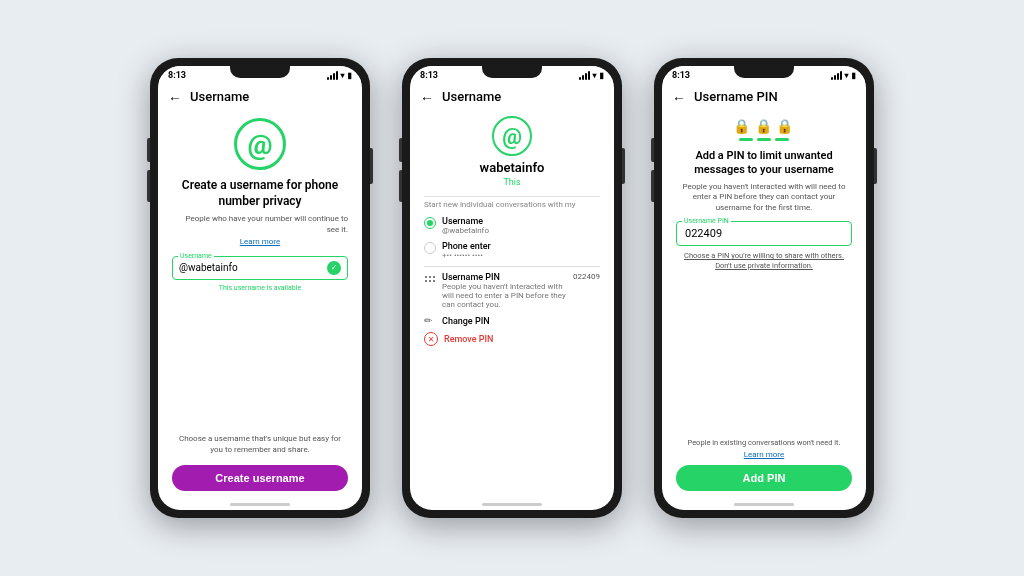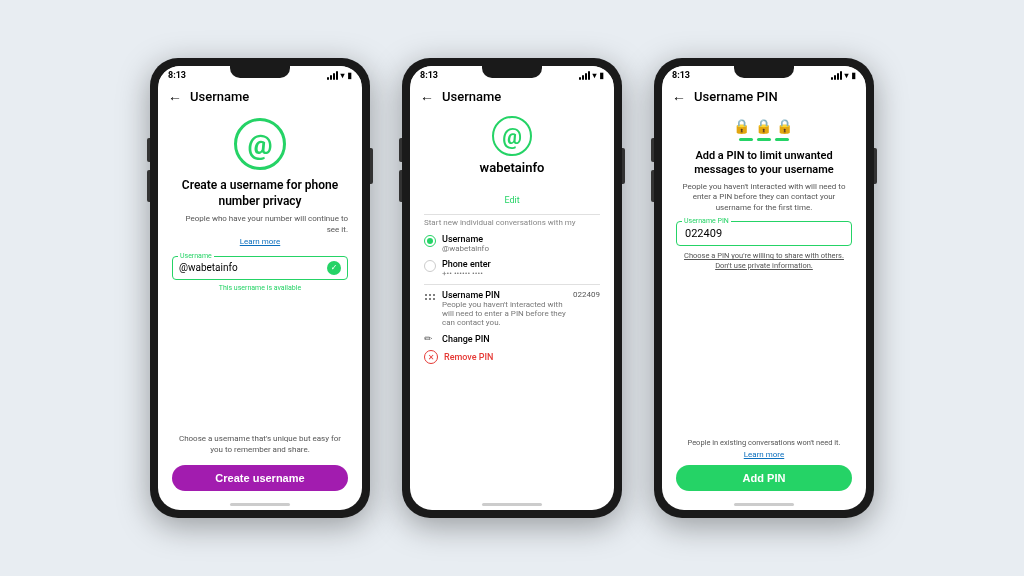--- a/index.html
+++ b/index.html
@@ -254,21 +254,21 @@
       justify-content: center;
       color: #25d366;
       font-size: 22px;
       font-weight: 700;
       margin-bottom: 4px;
     }
     .p2-username {
       font-size: 13px;
       font-weight: 600;
       color: #000;
-      margin-bottom: 20px;
+      margin-bottom: 2px;
     }
     .p2-edit {
       font-size: 9px;
       color: #25d366;
       margin-bottom: 6px;
     }
     .divider { width: 100%; height: 0.5px; background: #e0e0e0; margin: 3px 0; }
     .p2-section-label {
       width: 100%;
       font-size: 8px;
@@ -526,21 +526,21 @@
       </div>
     </div>
     <div class="app-header">
       <span class="back-arrow">←</span>
       <span class="header-title">Username</span>
     </div>
     <div class="screen-content">
       <div class="p2-body">
         <div class="p2-at-icon">@</div>
         <div class="p2-username">wabetainfo</div>
-        <div class="p2-edit">Edit</div>
+        <div class="p2-edit">This</div>
         <div class="divider"></div>
         <div class="p2-section-label">Start new individual conversations with my</div>
 
         <div class="p2-option">
           <div class="radio-outer selected">
             <div class="radio-inner"></div>
           </div>
           <div class="option-text-block">
             <div class="option-title">Username</div>
             <div class="option-subtitle">@wabetainfo</div>

